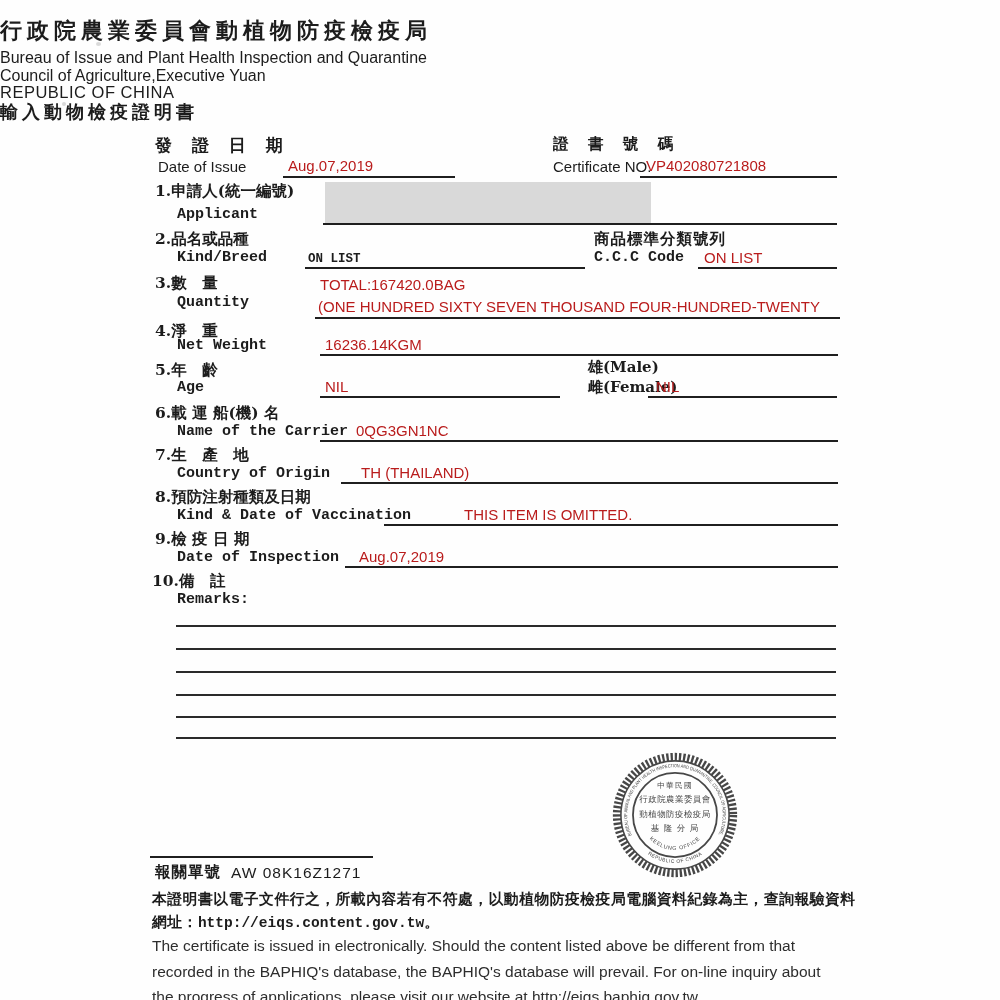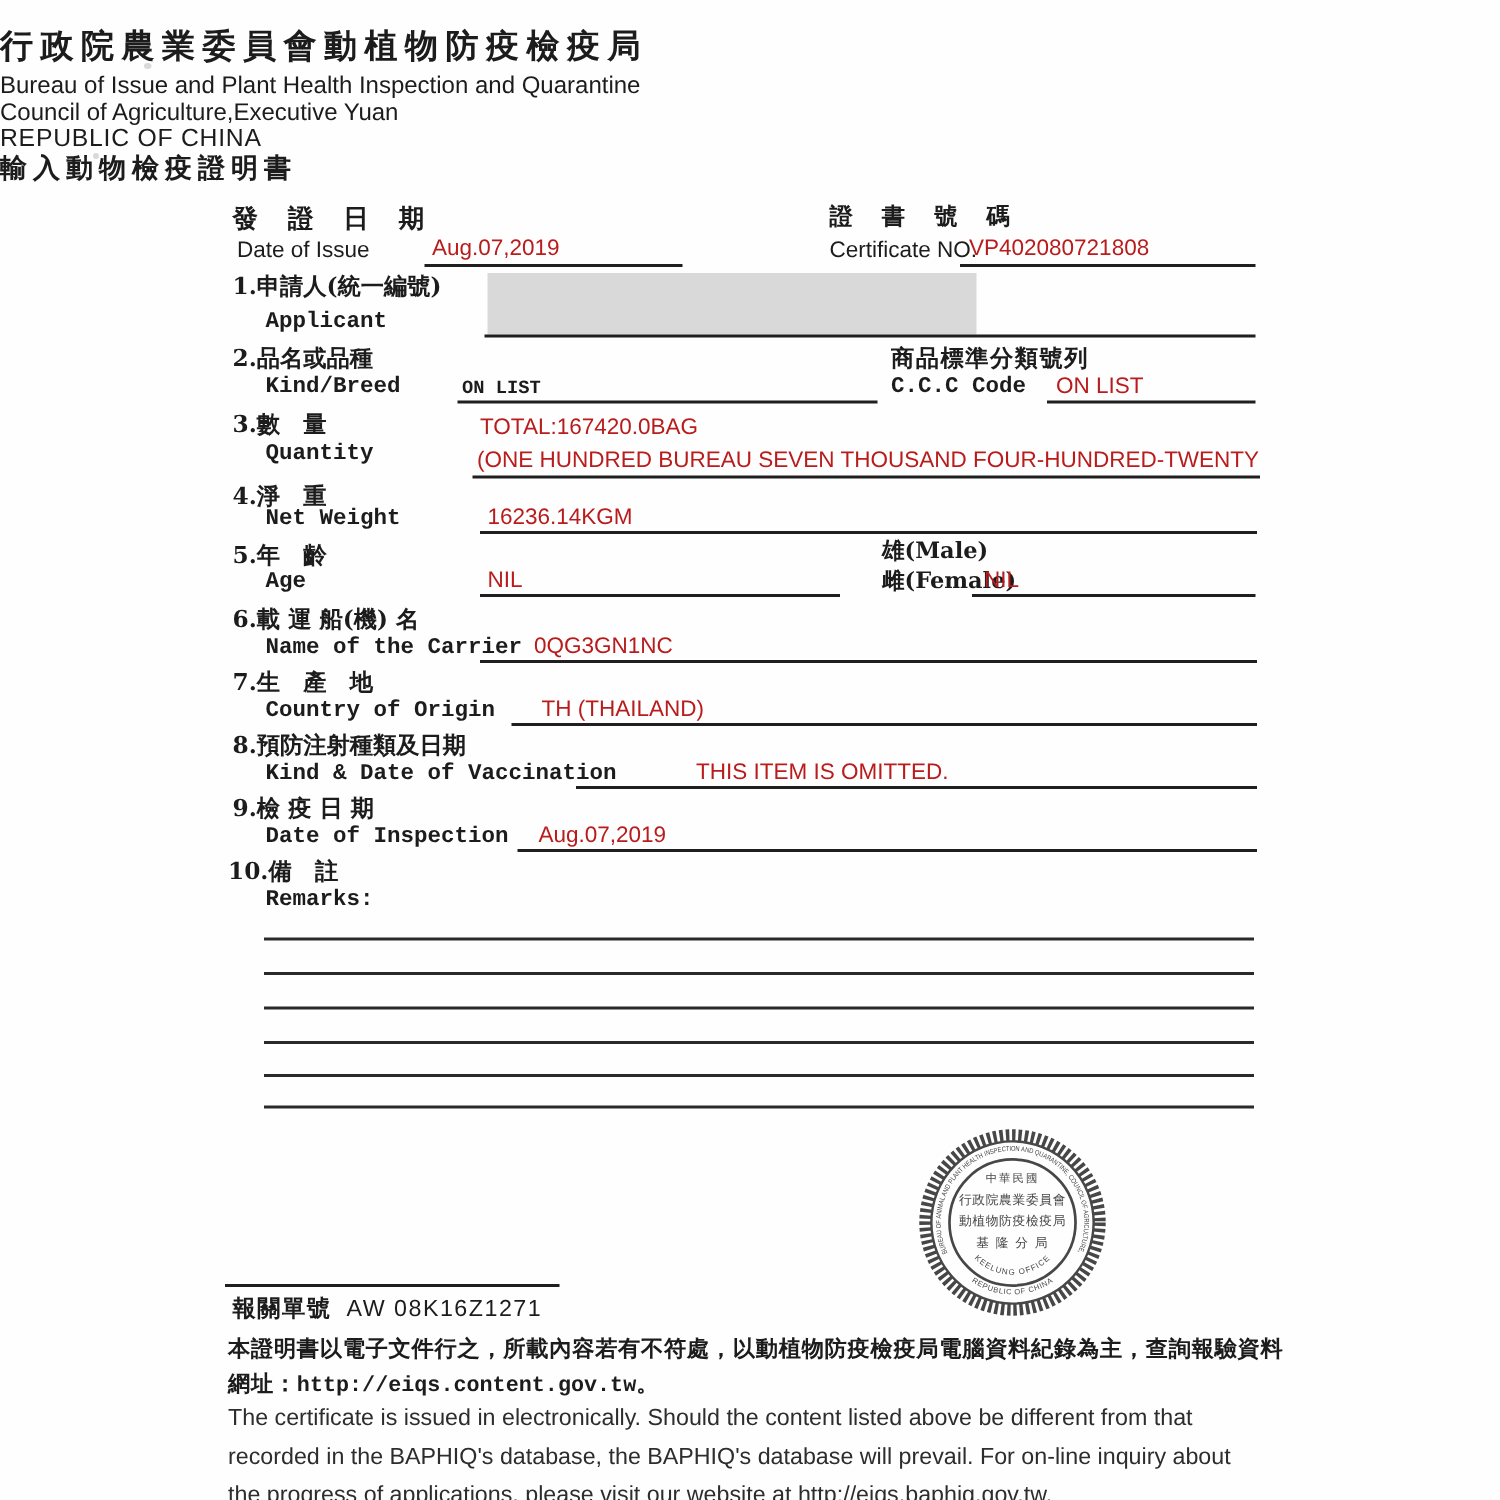--- a/index.html
+++ b/index.html
@@ -65,21 +65,21 @@
   <div class="abs mono lbl-mono" style="left:177px;top:249px;">Kind/Breed</div>
   <div class="abs mono" style="left:308px;top:252px;font-size:12.5px;font-weight:600;">ON LIST</div>
   <div class="ul" style="left:305px;top:267px;width:280px;"></div>
   <div class="abs mono lbl-mono" style="left:594px;top:249px;">C.C.C Code</div>
   <div class="abs sans val" style="left:704px;top:249px;">ON LIST</div>
   <div class="ul" style="left:698px;top:267px;width:139px;"></div>
 
   <div class="abs zh lbl-zh" style="left:155px;top:273px;"><span>3.</span><span>數　量</span></div>
   <div class="abs sans val" style="left:320px;top:276px;">TOTAL:167420.0BAG</div>
   <div class="abs mono lbl-mono" style="left:177px;top:294px;">Quantity</div>
-  <div class="abs sans val" style="left:318px;top:298px;">(ONE HUNDRED BUREAU SEVEN THOUSAND FOUR-HUNDRED-TWENTY</div>
+  <div class="abs sans val" style="left:318px;top:298px;">(ONE HUNDRED SIXTY SEVEN THOUSAND FOUR-HUNDRED-TWENTY</div>
   <div class="ul" style="left:315px;top:317px;width:525px;"></div>
 
   <div class="abs zh lbl-zh" style="left:155px;top:321px;"><span>4.</span><span>淨　重</span></div>
   <div class="abs mono lbl-mono" style="left:177px;top:337px;text-align:right;">Net Weight</div>
   <div class="abs sans val" style="left:325px;top:336px;">16236.14KGM</div>
   <div class="ul" style="left:320px;top:354px;width:518px;"></div>
 
   <div class="abs zh lbl-zh" style="left:155px;top:360px;"><span>5.</span><span>年　齡</span></div>
   <div class="abs zh" style="left:588px;top:358px;font-size:15px;">雄(Male)</div>
   <div class="abs mono lbl-mono" style="left:177px;top:379px;">Age</div>

